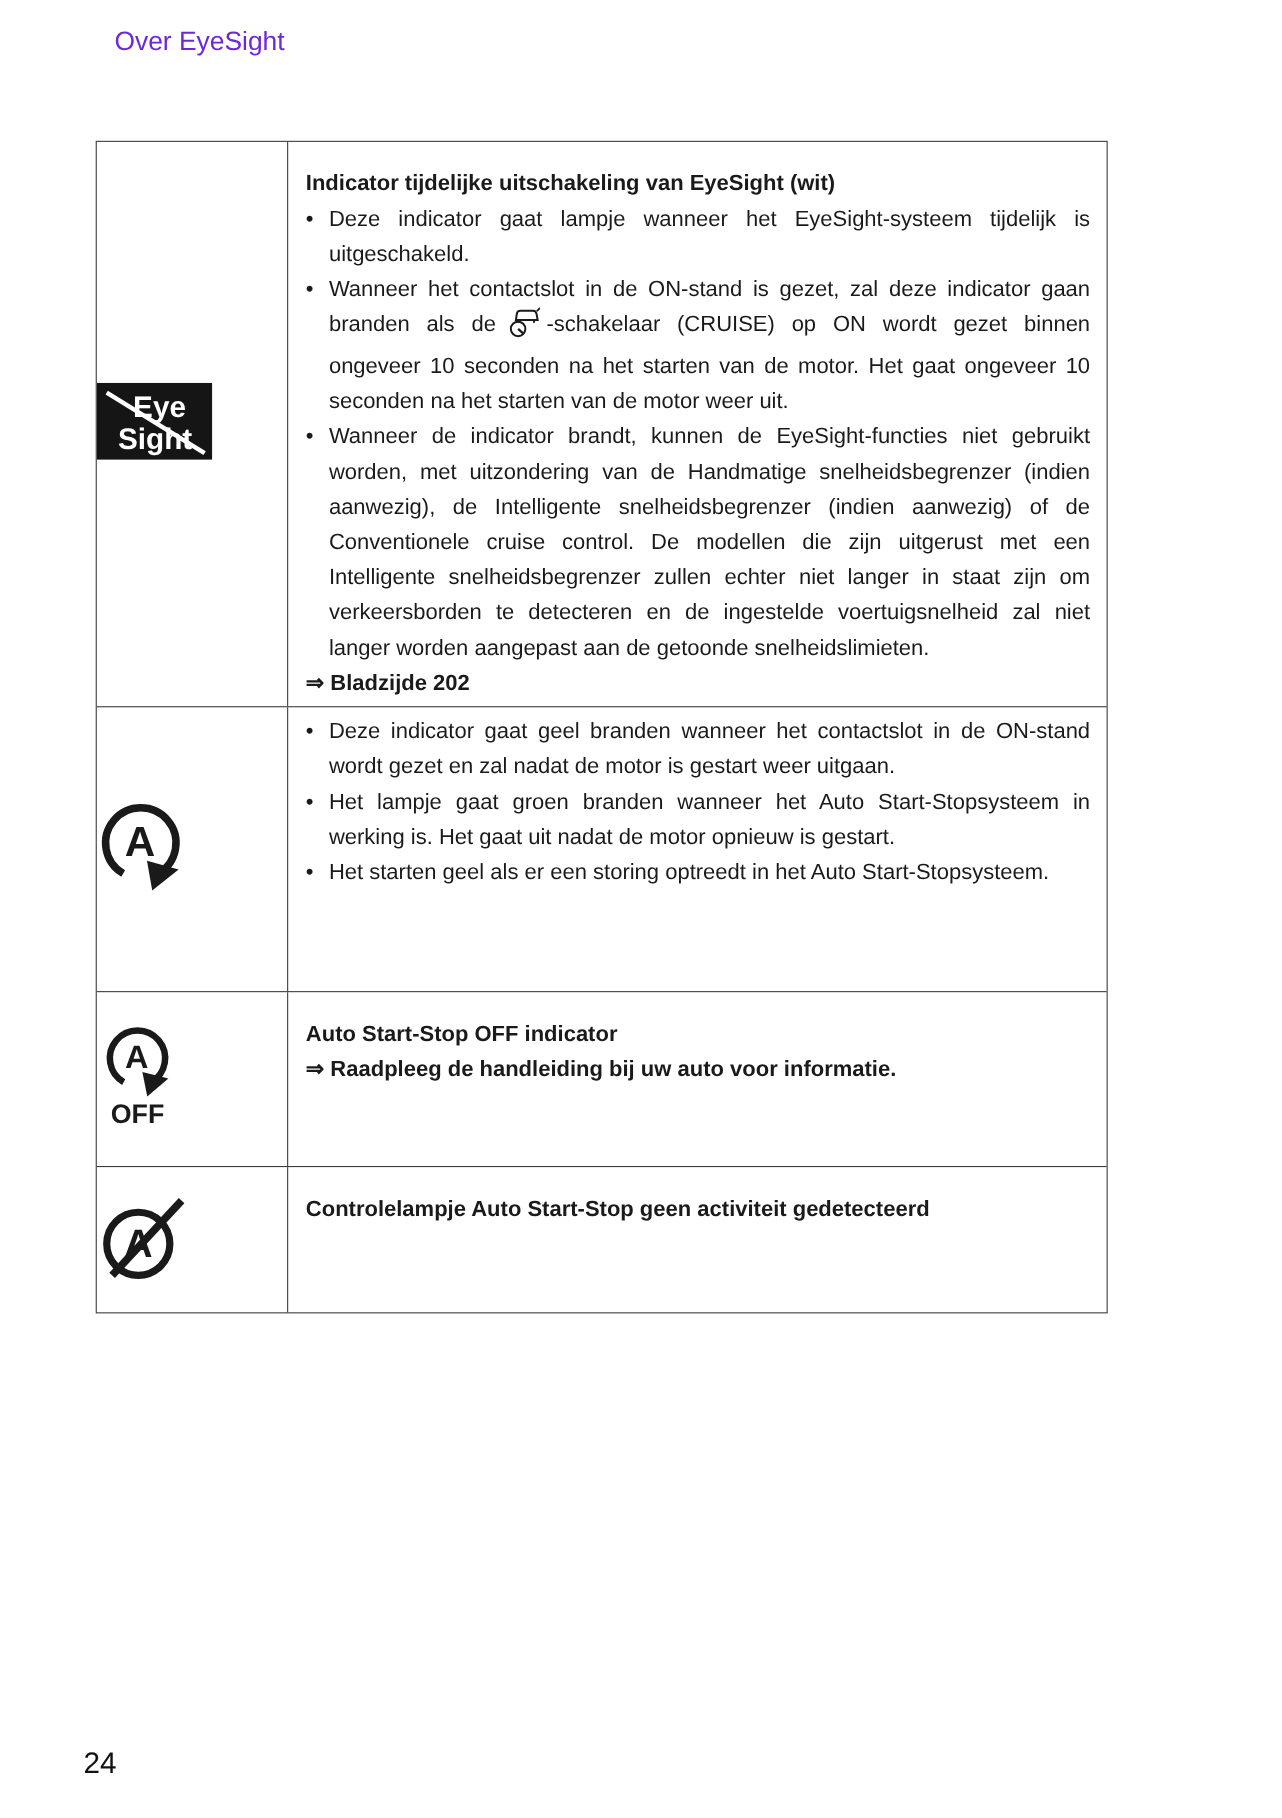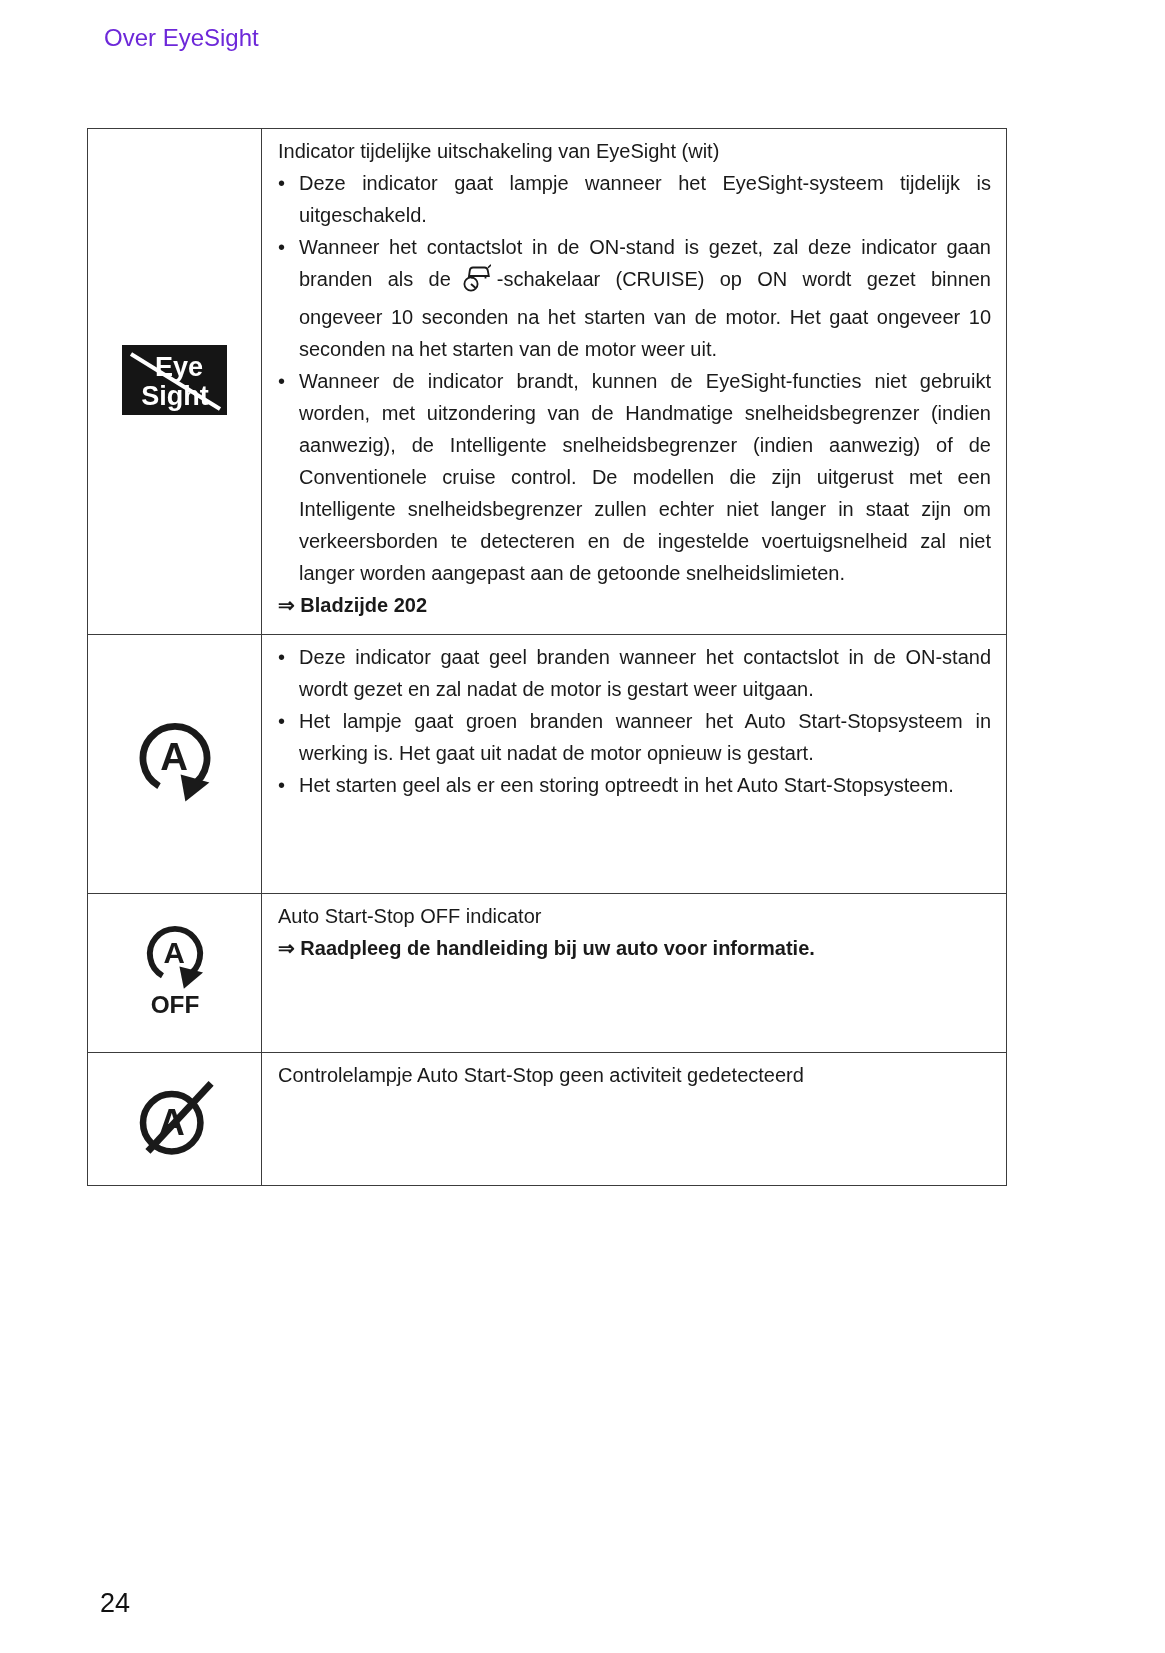--- a/index.html
+++ b/index.html
@@ -17,21 +17,21 @@
     position: absolute;
     top: 24px;
     left: 93px;
     font-size: 24px;
     color: #6d28d9;
     margin-left: 11px;
   }
   .page-number {
     position: absolute;
     top: 1588px;
-    left: 100px;
+    left: 76px;
     font-size: 27px;
     color: #111;
   }
   .ind-table {
     position: absolute;
     top: 128px;
     left: 87px;
     width: 920px;
     border: 1.6px solid #3c3c3c;
     box-sizing: border-box;
@@ -43,30 +43,30 @@
   }
   .row:first-child { border-top: none; }
   .row-1 { min-height: 505px; }
   .row-2 { min-height: 258px; }
   .row-3 { min-height: 158px; }
   .row-4 { min-height: 132px; }
   .icon-cell {
     border-right: 1.6px solid #3c3c3c;
     display: flex;
     align-items: center;
-    justify-content: center;
   }
   .text-cell {
     padding: 6px 15px 5px 16px;
     font-size: 20px;
     line-height: 32px;
   }
   .entry-title {
-    font-weight: normal;
+    font-weight: bold;
     text-align: justify;
+    margin-top: 16px;
   }
   .bullet {
     display: flex;
   }
   .bullet .marker {
     flex: none;
     width: 21px;
   }
   .bullet .btext {
     flex: 1;

